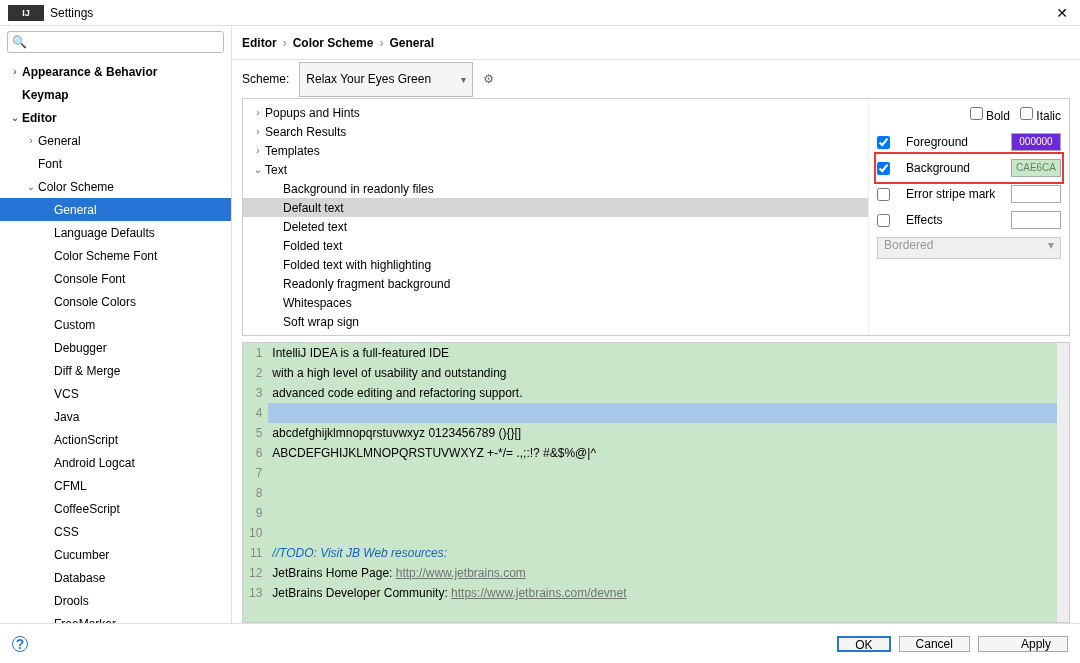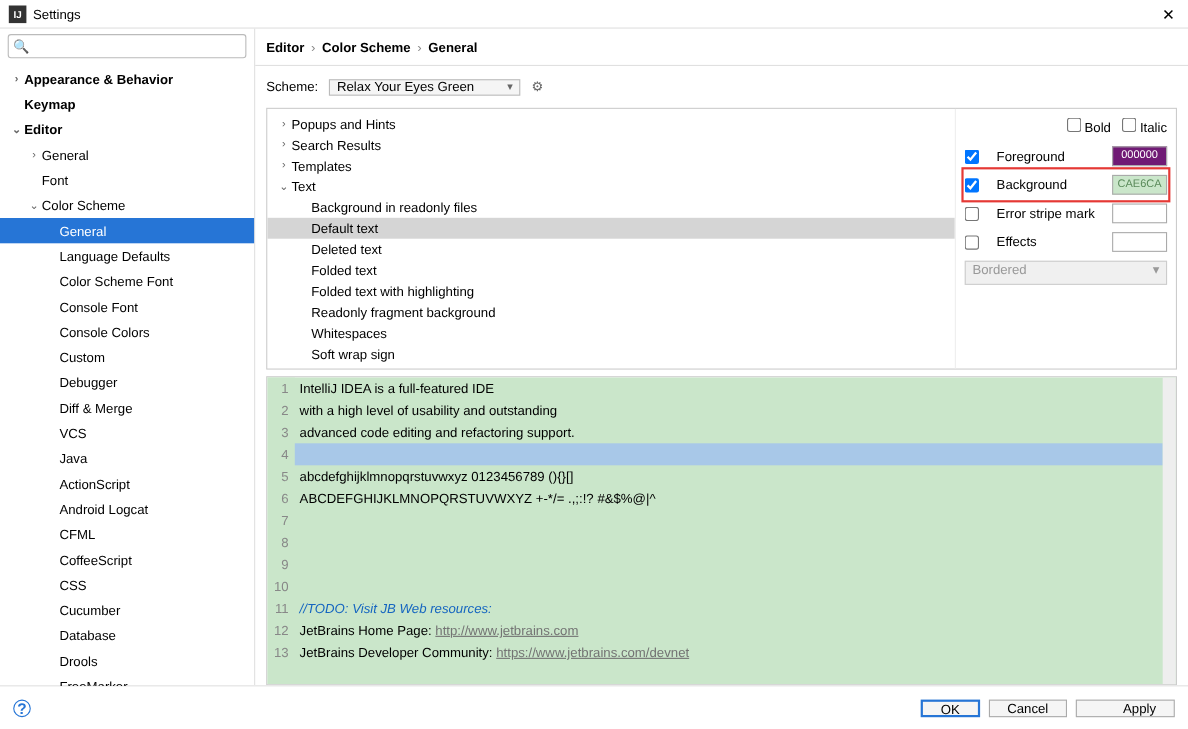--- a/index.html
+++ b/index.html
@@ -1,19 +1,19 @@
 <!DOCTYPE html>
 <html><head>
 <meta charset="utf-8">
 <style>
 * { box-sizing: border-box; margin: 0; padding: 0; font-family: "Segoe UI", Arial, sans-serif; font-size: 12px; }
 body { background: #fff; width: 1080px; height: 663px; overflow: hidden; position: relative; }
 
 .titlebar { height: 26px; display: flex; align-items: center; padding: 0 8px; border-bottom: 1px solid #e0e0e0; }
-.titlebar .app-icon { width: 16px; height: 16px; background: #333; margin-right: 6px; display:flex;align-items:center;justify-content:center;color:#fff;font-size:9px;font-weight:bold;}
+.titlebar .app-icon { width: 36px; height: 16px; background: #333; margin-right: 6px; display:flex;align-items:center;justify-content:center;color:#fff;font-size:9px;font-weight:bold;}
 .titlebar .title { flex: 1; }
 .titlebar .close { font-size: 14px; cursor: pointer; padding: 0 4px; }
 
 .body { display: flex; height: 597px; }
 
 .left { width: 232px; border-right: 1px solid #e0e0e0; display: flex; flex-direction: column; }
 .search-row { padding: 5px 7px; }
 .search-box { position: relative; }
 .search-box input { width: 100%; height: 22px; padding: 2px 4px 2px 22px; border: 1px solid #bbb; border-radius: 3px; }
 .search-box .mag { position: absolute; left: 5px; top: 4px; color: #888; }
@@ -25,21 +25,21 @@
 .nav-item.bold { font-weight: bold; }
 .nav-item.selected { background: #2675d6; color: #fff; }
 .nav-item.depth1 { padding-left: 24px; }
 .nav-item.depth2 { padding-left: 40px; }
 
 .right { flex: 1; display: flex; flex-direction: column; position: relative; }
 .breadcrumb { height: 34px; display: flex; align-items: center; padding: 0 10px; font-weight: bold; border-bottom: 1px solid #e0e0e0; }
 .breadcrumb .sep { margin: 0 6px; color: #888; font-weight: normal; }
 
 .scheme-row { height: 38px; display: flex; align-items: center; padding: 0 10px; gap: 10px; }
-.scheme-select { height: 15px; border: 1px solid #bbb; background: #f5f5f5; min-width: 170px; padding: 0 6px; display:flex;align-items:center;justify-content:space-between; }
+.scheme-select { height: 35px; border: 1px solid #bbb; background: #f5f5f5; min-width: 170px; padding: 0 6px; display:flex;align-items:center;justify-content:space-between; }
 .scheme-select .chev { color:#666; font-size:10px; margin-left:30px;}
 .gear { color: #666; cursor:pointer; }
 
 .mid { display: flex; height: 238px; border: 1px solid #ccc; margin: 0 10px; }
 .tree { flex: 1; overflow-y: auto; padding: 4px 0; border-right: 1px solid #eee; }
 .tree-item { display:flex; align-items:center; height: 19px; padding-left: 8px; cursor:pointer; }
 .tree-item .arrow { width: 14px; text-align:center; color:#666; font-size:10px; }
 .tree-item.no-arrow .arrow { visibility:hidden; }
 .tree-item.depth1 { padding-left: 26px; }
 .tree-item.selected { background: #d5d5d5; }
@@ -266,21 +266,21 @@
         <div class="attrs-top">
           <label><input type="checkbox" style=""> <span>Bold</span></label>
           &nbsp;
           <label><input type="checkbox" style=""> <span>Italic</span></label>
         </div>
         <div class="attr-row">
           <label>
               <input type="checkbox" checked="" style=""> 
               <span>Foreground</span>
             </label>
-          <div class="swatch" style="background:#701a75;color:#fff">000000</div>
+          <div class="swatch" style="background:#6d28d9;color:#fff">000000</div>
         </div>
         <div class="attr-row highlight-row">
           <label>
               <input type="checkbox" checked="" style=""> 
               <span>Background</span>
             </label>
           <div class="swatch" style="background:#CAE6CA;color:#5a8a5a">CAE6CA</div>
         </div>
         <div class="attr-row">
           <label>

